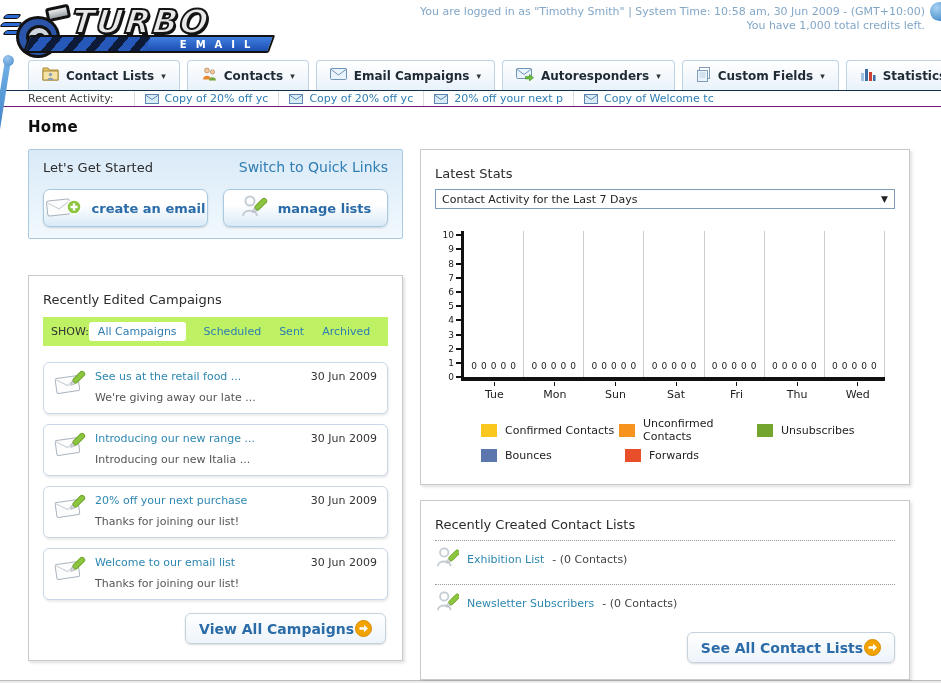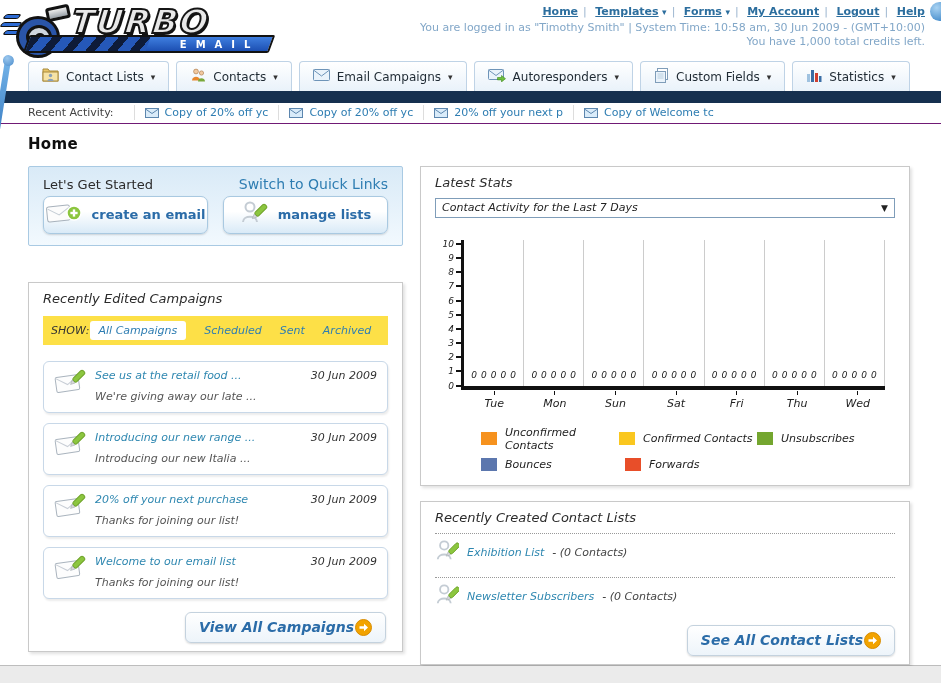--- a/index.html
+++ b/index.html
@@ -27,49 +27,49 @@
   .nav-links { font-size:11px; color:#9AB4CE; margin-bottom:3px; }
   .nav-links a { color:#2C6E9E; text-decoration:underline; cursor:pointer; font-weight:bold; }
   .nav-links .caret { color:#2C6E9E; font-size:9px; }
   .nav-sep { margin:0 5px; color:#9AB4CE; }
   .login-info,.credits-info { font-size:11px; color:#82A7C8; line-height:14px; }
   .help-ball { position:absolute; top:2px; right:-8px; width:19px; height:19px; border-radius:50%; background:radial-gradient(circle at 35% 30%,#A8D2F2,#2E7CC2); }
   .needle { position:absolute; left:5px; top:60px; width:6px; height:72px; background:linear-gradient(#73B3E8,#3F82C6); border-radius:4px; transform:rotate(9deg); transform-origin:top center; z-index:9; }
   .needle::before { content:""; position:absolute; top:-5px; left:-2.5px; width:11px; height:11px; border-radius:50%; background:radial-gradient(circle at 35% 30%,#9CC8EE,#4A8CCC); }
 
   
-  .tabbar { display:flex; align-items:flex-end; gap:7px; padding-left:28px; height:31px; background:#fff; }
+  .tabbar { display:flex; align-items:flex-end; gap:7px; padding-left:28px; height:31px; background:#fff;font-weight:bold; }
   .tab { display:flex; align-items:center; gap:7px; height:30px; padding:0 13px; border:1px solid #BFD3E6; border-bottom:none; border-radius:4px 4px 0 0; background:linear-gradient(#FFFFFF,#E9F2FA); font-size:12px; color:#1F2A33; cursor:pointer; white-space:nowrap; }
   .tab .caret { font-size:9px; color:#333; }
   .navy-bar { height:13px; background:#16304F; }
 
   
   .activity-bar { display:flex; align-items:center; height:23px; padding-left:28px; border-bottom:1px solid #701a75; font-size:11px; color:#444; background:#fff; }
   .activity-label { margin-right:20px; }
   .activity-item { display:flex; align-items:center; gap:6px; padding:4px 10px; border-left:1px solid #DDD; color:#2E7DB2; cursor:pointer; white-space:nowrap; height:15px; }
   .activity-item:first-of-type { border-left:none; }
 
   
   .content { flex:1; background:#fff; padding:9px 30px 0 28px; border-bottom:1px solid #BDBDBD; }
   .page-title { font-size:15px; font-weight:bold; color:#0E0E0E; margin:2px 0 13px; letter-spacing:0.3px; }
   .columns { display:flex; gap:17px; align-items:flex-start; }
   .col-left { width:375px; }
   .col-right { width:490px; }
 
   .panel-blue { border:1px solid #A9CAE3; background:linear-gradient(#D9EAF7,#F2F9FE); border-radius:2px; padding:9px 14px 11px; margin-bottom:36px; }
-  .panel { border:1px solid #C9C9C9; background:#fff; padding:8px 14px; box-shadow:2px 2px 3px rgba(0,0,0,0.12);font-style:italic; }
+  .panel { border:1px solid #C9C9C9; background:#fff; padding:16px 14px; box-shadow:2px 2px 3px rgba(0,0,0,0.12); }
   .panel-title { font-size:13px; color:#2B2B2B; }
 
-  .gs-titlerow { display:flex; justify-content:space-between; align-items:baseline; margin-bottom:4px; }
+  .gs-titlerow { display:flex; justify-content:space-between; align-items:baseline; margin-bottom:14px; }
   .link { color:#2E7DB2; font-size:14px; cursor:pointer; text-decoration:none; }
   .gs-buttons { display:flex; gap:15px; }
   .big-btn { flex:1; display:flex; align-items:center; justify-content:center; gap:10px; height:38px; background:linear-gradient(#FFFFFF 40%,#D9EAF7); border:1px solid #A9C9E1; border-radius:7px; font-size:13px; font-weight:bold; color:#2B6CA8; cursor:pointer; box-shadow:0 1px 2px rgba(0,0,0,0.15); }
 
   .campaigns-panel { min-height:313px; }
-  .filter-bar { display:flex; align-items:center; background:#fde047; padding:5px 8px; margin:10px 0 16px; font-size:11px; color:#333; }
+  .filter-bar { display:flex; align-items:center; background:#bef264; padding:5px 8px; margin:10px 0 16px; font-size:11px; color:#333; }
   .filter-pill { background:#FFF; border-radius:3px; padding:3px 9px; color:#2E7DB2; cursor:pointer; }
   .filter-link { margin-left:18px; color:#2E7DB2; cursor:pointer; }
   .campaign-item { display:flex; align-items:flex-start; gap:9px; border:1px solid #C8D8E8; border-radius:6px; padding:7px 10px 8px; margin-bottom:10px; box-shadow:1px 2px 2px rgba(0,0,0,0.08); background:#fff; cursor:pointer;justify-content:center; }
   .ci-text { flex:1; }
   .ci-title { font-size:11px; color:#2E87B0; margin-bottom:3px; }
   .ci-sub { font-size:11px; color:#555; }
   .ci-date { font-size:11px; color:#333; white-space:nowrap; }
   .viewall-row { text-align:right; margin-top:13px; padding-right:2px; }
   .go-btn { display:inline-flex; align-items:center; gap:1px; padding:6px 13px; background:linear-gradient(#FFFFFF,#EDF4FA); border:1px solid #C4D2DE; border-radius:6px; color:#2B6CA8; font-weight:bold; font-size:14px; cursor:pointer; box-shadow:0 1px 2px rgba(0,0,0,0.15); }
 
@@ -119,28 +119,20 @@
       </div>
       <div class="logo-textwrap">
         <div class="logo-title">TURBO</div>
         <div class="logo-banner">
           <span class="banner-stripes"></span>
           <span class="logo-subtitle">EMAIL</span>
         </div>
       </div>
     </div>
     <div class="header-right">
-      <div class="nav-links">
-        <a>Home</a><span class="nav-sep">|</span>
-        <a>Templates</a> <span class="caret">▾</span><span class="nav-sep">|</span>
-        <a>Forms</a> <span class="caret">▾</span><span class="nav-sep">|</span>
-        <a>My Account</a><span class="nav-sep">|</span>
-        <a>Logout</a><span class="nav-sep">|</span>
-        <a>Help</a>
-      </div>
       <div class="login-info">You are logged in as "Timothy Smith" | System Time: 10:58 am, 30 Jun 2009 - (GMT+10:00)</div>
       <div class="credits-info">You have 1,000 total credits left.</div>
     </div>
     <div class="help-ball"></div>
   </div>
   <div class="needle"></div>
 
   <div class="tabbar">
     <div class="tab">
       <span><svg width="17" height="14" viewBox="0 0 17 14">
@@ -476,26 +468,26 @@
               <div class="chart-xlabel">Mon</div>
               <div class="chart-xlabel">Sun</div>
               <div class="chart-xlabel">Sat</div>
               <div class="chart-xlabel">Fri</div>
               <div class="chart-xlabel">Thu</div>
               <div class="chart-xlabel">Wed</div>
             </div>
           <div class="legend">
             <div class="legend-row">
               <div class="legend-item">
+                  <span class="legend-swatch" style="background: rgb(250, 199, 31);"></span>
+                  <span>Confirmed Contacts</span>
+                </div>
+              <div class="legend-item">
                   <span class="legend-swatch" style="background: rgb(246, 146, 30);"></span>
                   <span>Unconfirmed Contacts</span>
-                </div>
-              <div class="legend-item">
-                  <span class="legend-swatch" style="background: rgb(250, 199, 31);"></span>
-                  <span>Confirmed Contacts</span>
                 </div>
               <div class="legend-item">
                   <span class="legend-swatch" style="background: rgb(116, 166, 47);"></span>
                   <span>Unsubscribes</span>
                 </div>
             </div>
             <div class="legend-row">
               <div class="legend-item">
                   <span class="legend-swatch" style="background: rgb(92, 119, 174);"></span>
                   <span>Bounces</span>

